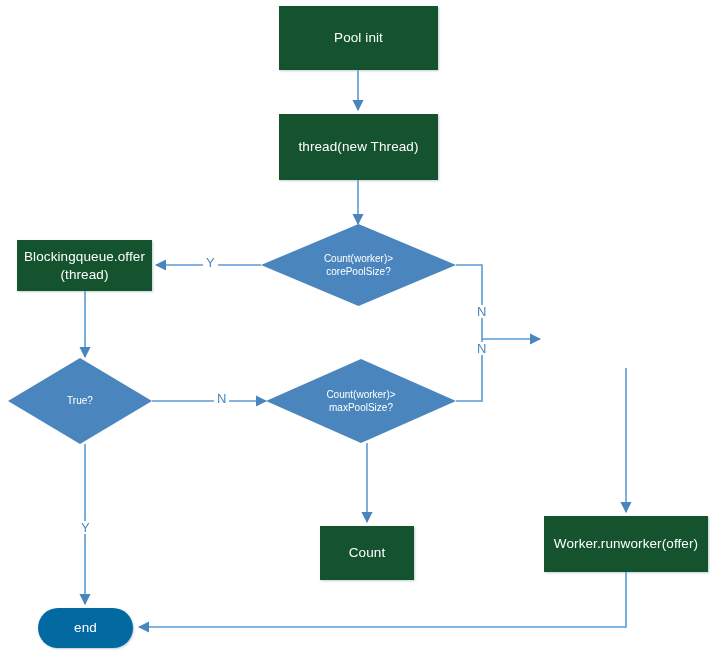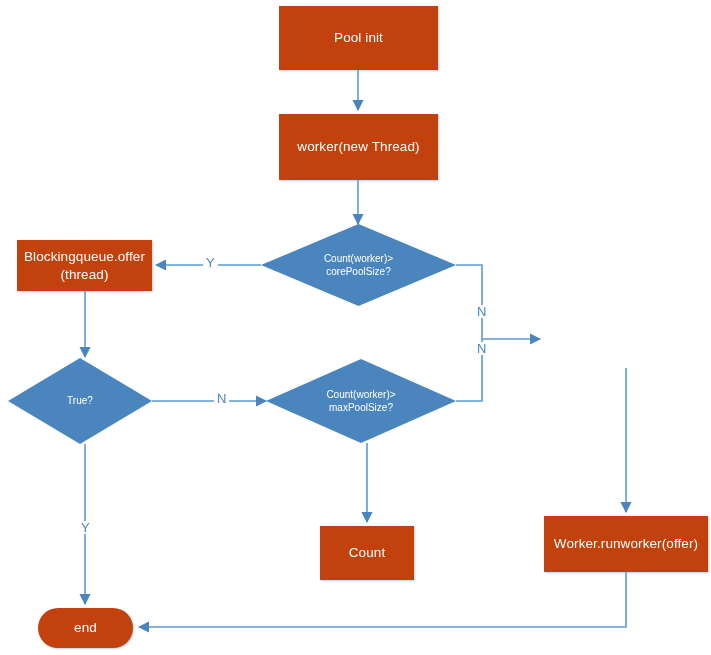--- a/index.html
+++ b/index.html
@@ -32,25 +32,25 @@
     align-items: center;
     justify-content: center;
     text-align: center;
     color: #ffffff;
     font-size: 13.5px;
     line-height: 1.32;
     letter-spacing: 0.1px;
     white-space: pre-line;
   }
   .box {
-    background: #c2410c;
+    background: #14532d;
     box-shadow: 1px 1px 2px rgba(140,165,190,0.55);
   }
   .pill {
-    background: #c2410c;
+    background: #0369a1;
     border-radius: 999px;
     box-shadow: 1px 1px 2px rgba(140,165,190,0.55);
   }
   .diamond-wrap {
     position: absolute;
   }
   .diamond-wrap svg {
     position: absolute;
     left: 0;
     top: 0;
@@ -115,21 +115,21 @@
 
       <path d="M 626 572 L 626 627 L 139 627" marker-end="url(#arrow)"></path>
     </g>
   </svg>
 
   <div class="node box" style="left:279px; top:6px; width:159px; height:64px;">
     <span>Pool init</span>
   </div>
 
   <div class="node box" style="left:279px; top:114px; width:159px; height:66px;">
-    <span>worker(new Thread)</span>
+    <span>thread(new Thread)</span>
   </div>
 
   <div class="diamond-wrap" style="left:261px; top:224px; width:195px; height:82px;">
     <svg width="195" height="82" viewBox="0 0 195 82" xmlns="http://www.w3.org/2000/svg">
       <polygon points="97.5,0 195,41 97.5,82 0,41" fill="#4a86bd"></polygon>
     </svg>
     <div class="diamond-label">Count(worker)&gt;
 corePoolSize?</div>
   </div>
 

